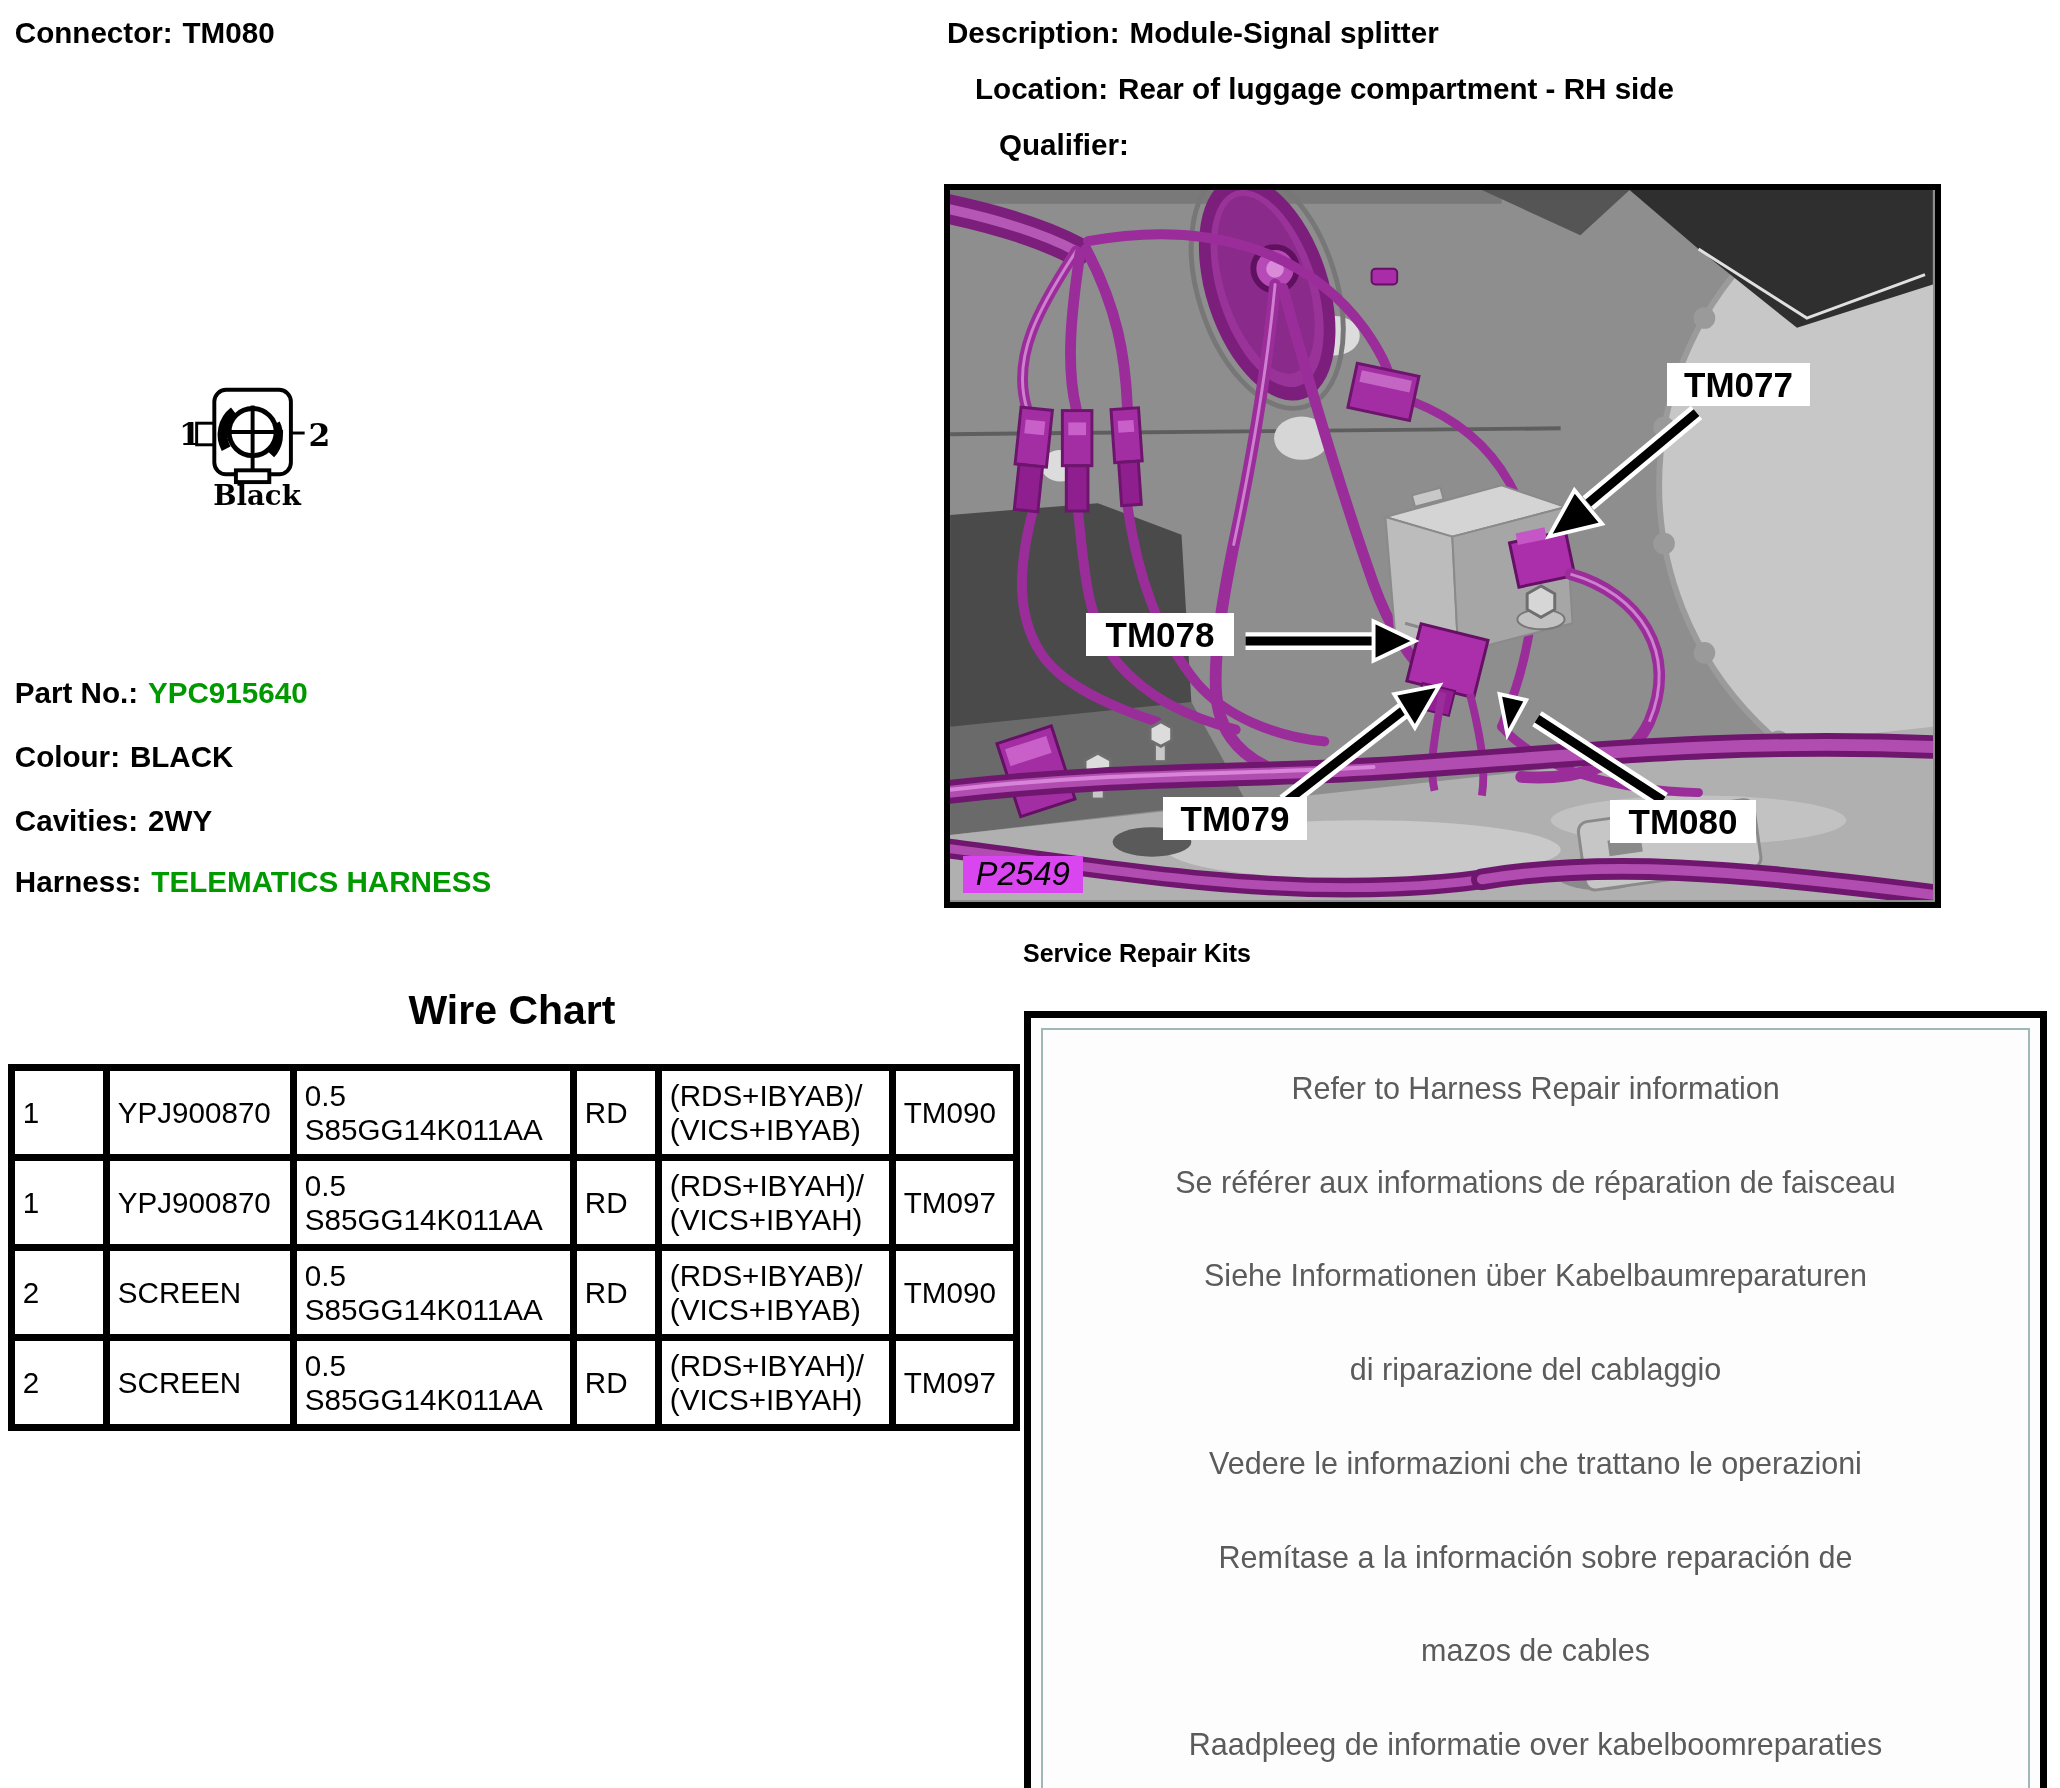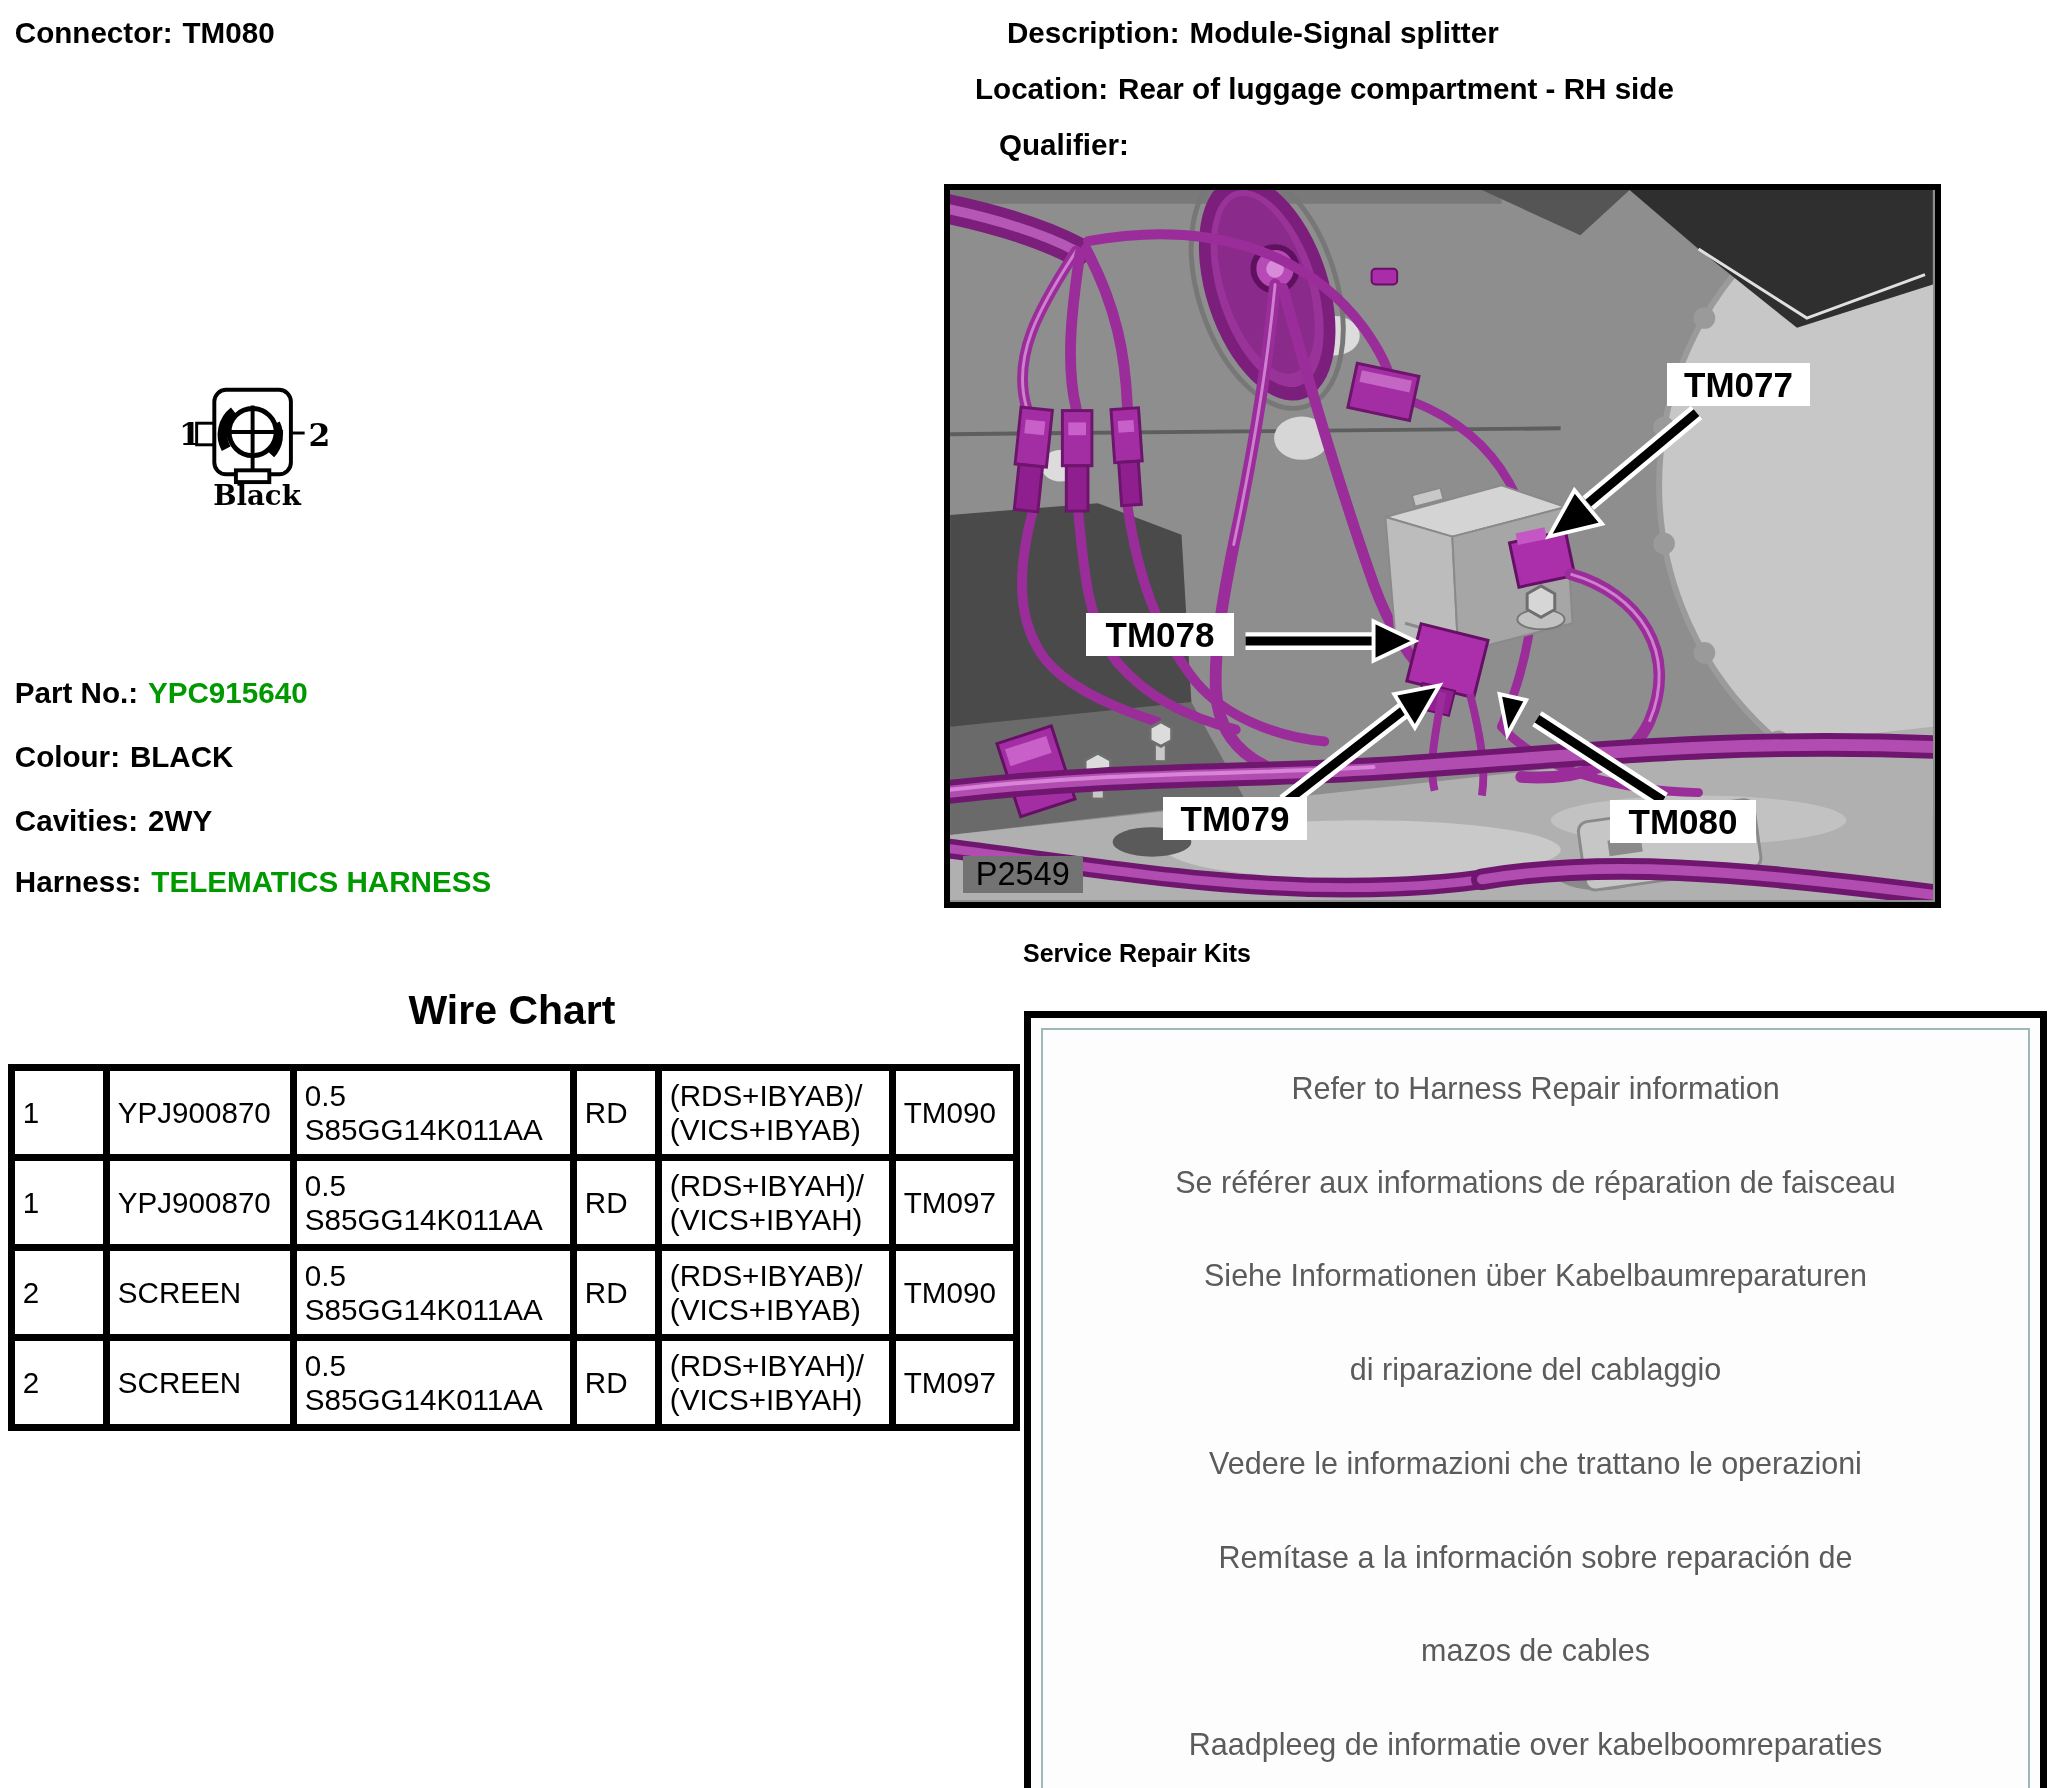--- a/index.html
+++ b/index.html
@@ -10,22 +10,22 @@
   
   .csym{position:absolute;left:175px;top:380px;width:167px;height:108px;}
   .csym-color{position:absolute;left:183px;top:479px;width:148px;text-align:center;
               font-family:"DejaVu Serif",serif;font-weight:bold;font-size:27.6px;}
   
   .photo{position:absolute;left:944px;top:184px;width:997px;height:724px;
          border:6.9px solid #000;box-sizing:border-box;background:#8e8e8e;}
   .photo svg{position:absolute;left:0;top:0;}
   .callout{position:absolute;background:#ffffff;text-align:center;font-weight:bold;
            font-size:35px;line-height:43px;height:43px;}
-  .figid{position:absolute;background:#737373;text-align:center;font-size:32.5px;
-         line-height:37px;height:37px;font-weight:normal;}
+  .figid{position:absolute;background:#d946ef;text-align:center;font-size:32.5px;
+         line-height:37px;height:37px;font-weight:normal;font-style:italic;}
   
   .wc-title{position:absolute;left:0;top:987px;width:1024px;text-align:center;
             font-weight:bold;font-size:41px;}
   table.wc{position:absolute;left:7.9px;top:1064px;border-collapse:collapse;table-layout:fixed;
            width:1005px;}
   table.wc th,table.wc td{border:7.9px solid #000;font-size:29.6px;padding:2px 3.9px 2px 7.9px;
            text-align:left;vertical-align:middle;white-space:pre-line;overflow:hidden;}
   table.wc th{font-weight:bold;height:43px;}
   table.wc td{font-weight:normal;height:79px;}
   
@@ -41,21 +41,21 @@
 </style>
 </head>
 <body>
 
 <div class="page">
 
   <div class="hline" style="left:14.8px;top:15.8px;">
     <span class="lbl">Connector:</span><span>TM080</span>
   </div>
 
-  <div class="hline" style="left:1007px;top:15.8px;">
+  <div class="hline" style="left:947px;top:15.8px;">
     <span class="lbl">Description:</span><span>Module-Signal splitter</span>
   </div>
   <div class="hline" style="left:975px;top:72px;">
     <span class="lbl">Location:</span><span>Rear of luggage compartment - RH side</span>
   </div>
   <div class="hline" style="left:975px;top:128px;margin-left:24px;">
     <span class="lbl">Qualifier:</span><span></span>
   </div>
 
   <div class="csym">

